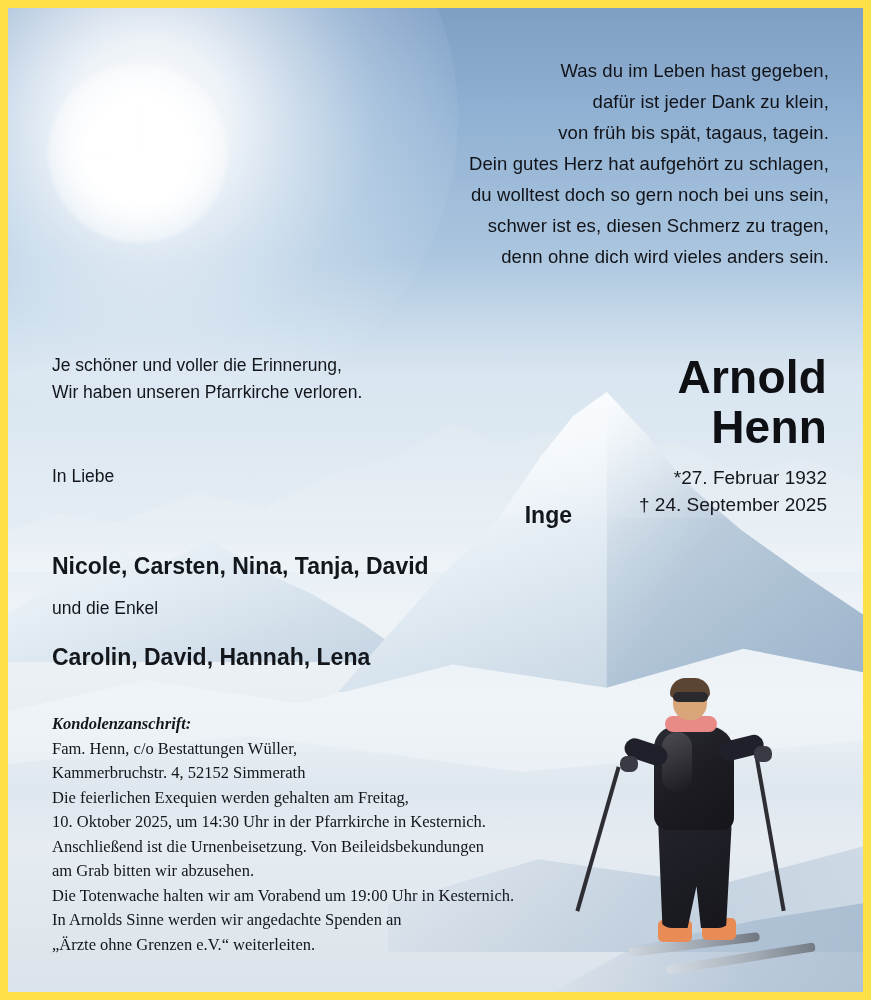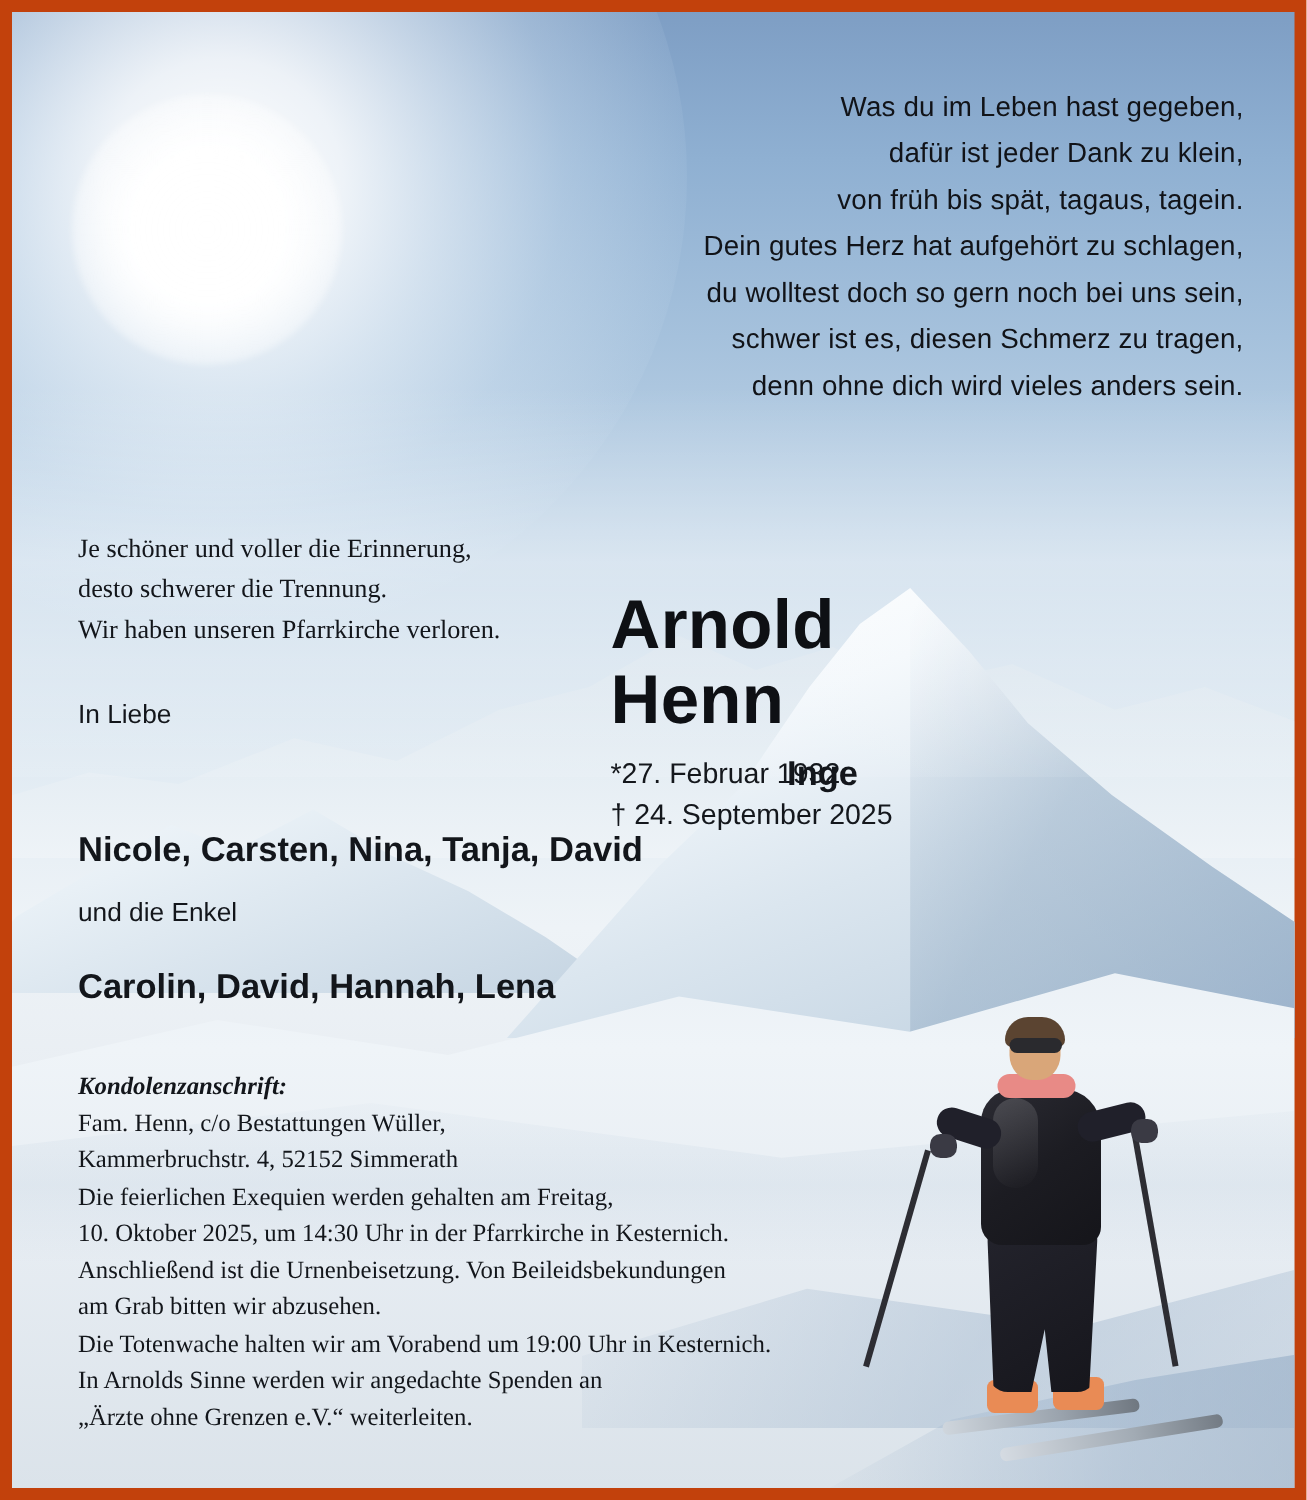--- a/index.html
+++ b/index.html
@@ -8,21 +8,21 @@
     background: #ffffff;
   }
   body {
     font-family: "Liberation Sans", sans-serif;
   }
   #page {
     position: relative;
     width: 871px;
     height: 1000px;
     overflow: hidden;
-    background: #c2410c;
+    background: #fde047;
   }
   
   .photo {
     position: absolute;
     left: 8px;
     top: 8px;
     width: 855px;
     height: 984px;
     overflow: hidden;
     background: linear-gradient(to bottom,
@@ -246,28 +246,27 @@
     letter-spacing: 0.1px;
   }
   .left-verse {
     position: absolute;
     left: 52px;
     top: 352px;
     width: 420px;
     font-size: 17.5px;
     line-height: 27px;
     color: #13161b;
-    font-family: Liberation Serif, serif;
   }
   .name-block {
     position: absolute;
     right: 44px;
     top: 352px;
     width: 420px;
-    margin-top: 39px;
+    text-align: right;
   }
   .name-line {
     font-size: 46px;
     font-weight: bold;
     line-height: 50px;
     color: #0e1014;
     letter-spacing: 0.2px;
   }
   .dates {
     margin-top: 12px;
@@ -364,21 +363,20 @@
     <div>dafür ist jeder Dank zu klein,</div>
     <div>von früh bis spät, tagaus, tagein.</div>
     <div>Dein gutes Herz hat aufgehört zu schlagen,</div>
     <div>du wolltest doch so gern noch bei uns sein,</div>
     <div>schwer ist es, diesen Schmerz zu tragen,</div>
     <div>denn ohne dich wird vieles anders sein.</div>
   </div>
 
   <div class="left-verse">
     <div>Je schöner und voller die Erinnerung,</div>
-    <div>desto schwerer die Trennung.</div>
     <div>Wir haben unseren Pfarrkirche verloren.</div>
   </div>
 
   <div class="name-block">
     <div class="name-line">Arnold</div>
     <div class="name-line">Henn</div>
     <div class="dates">
       <div>*27. Februar 1932</div>
       <div>† 24. September 2025</div>
     </div>

